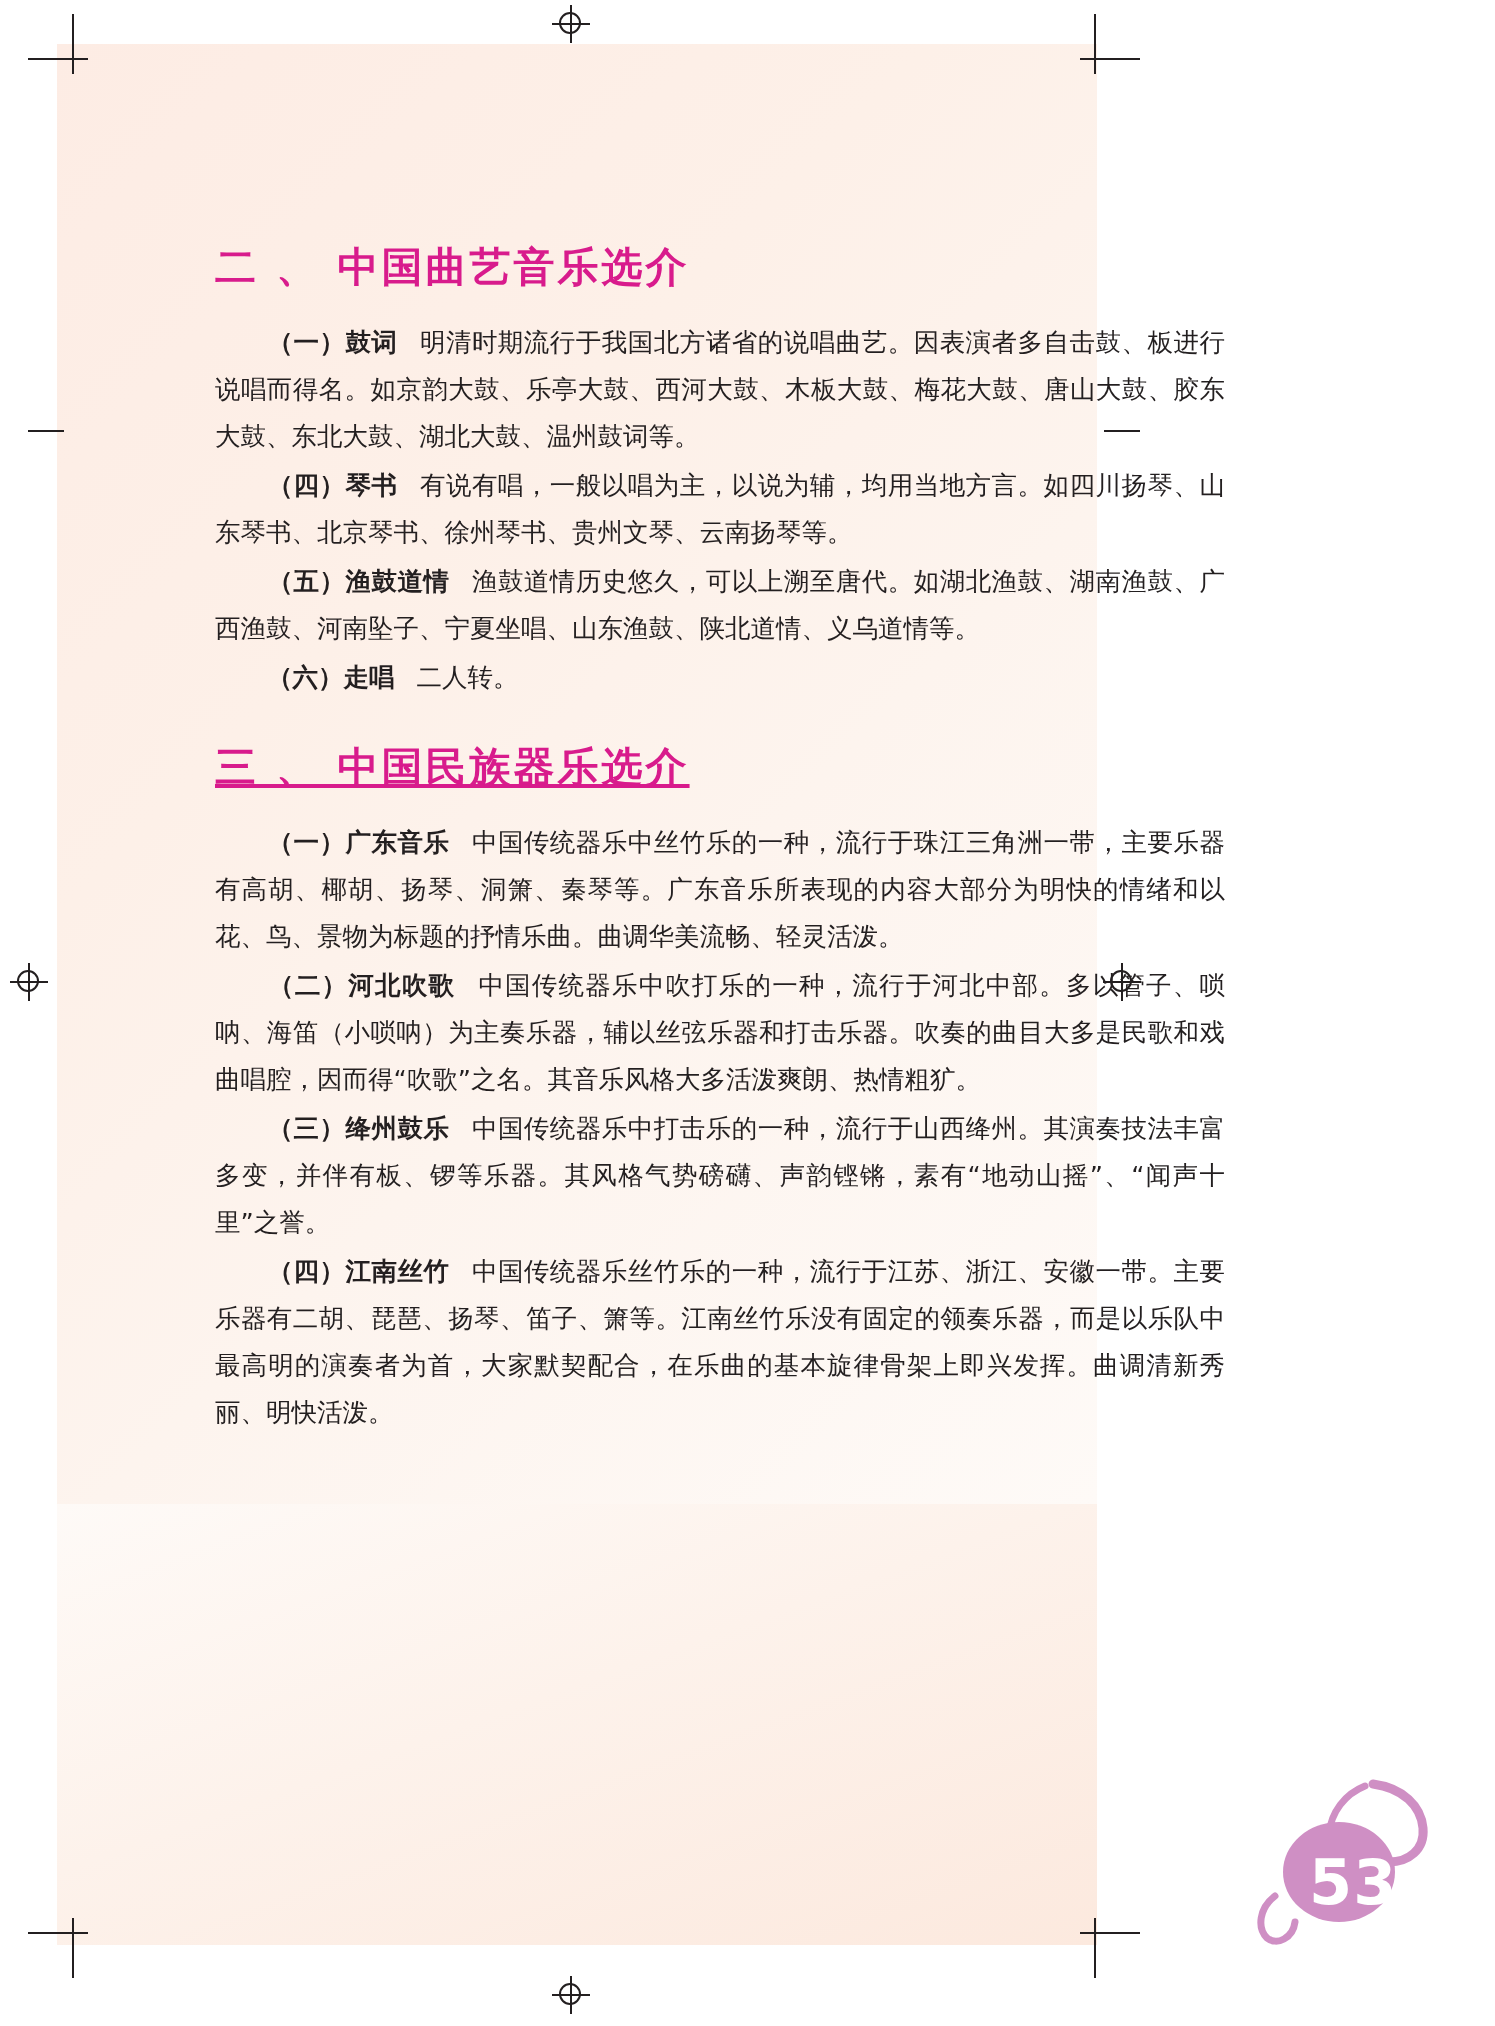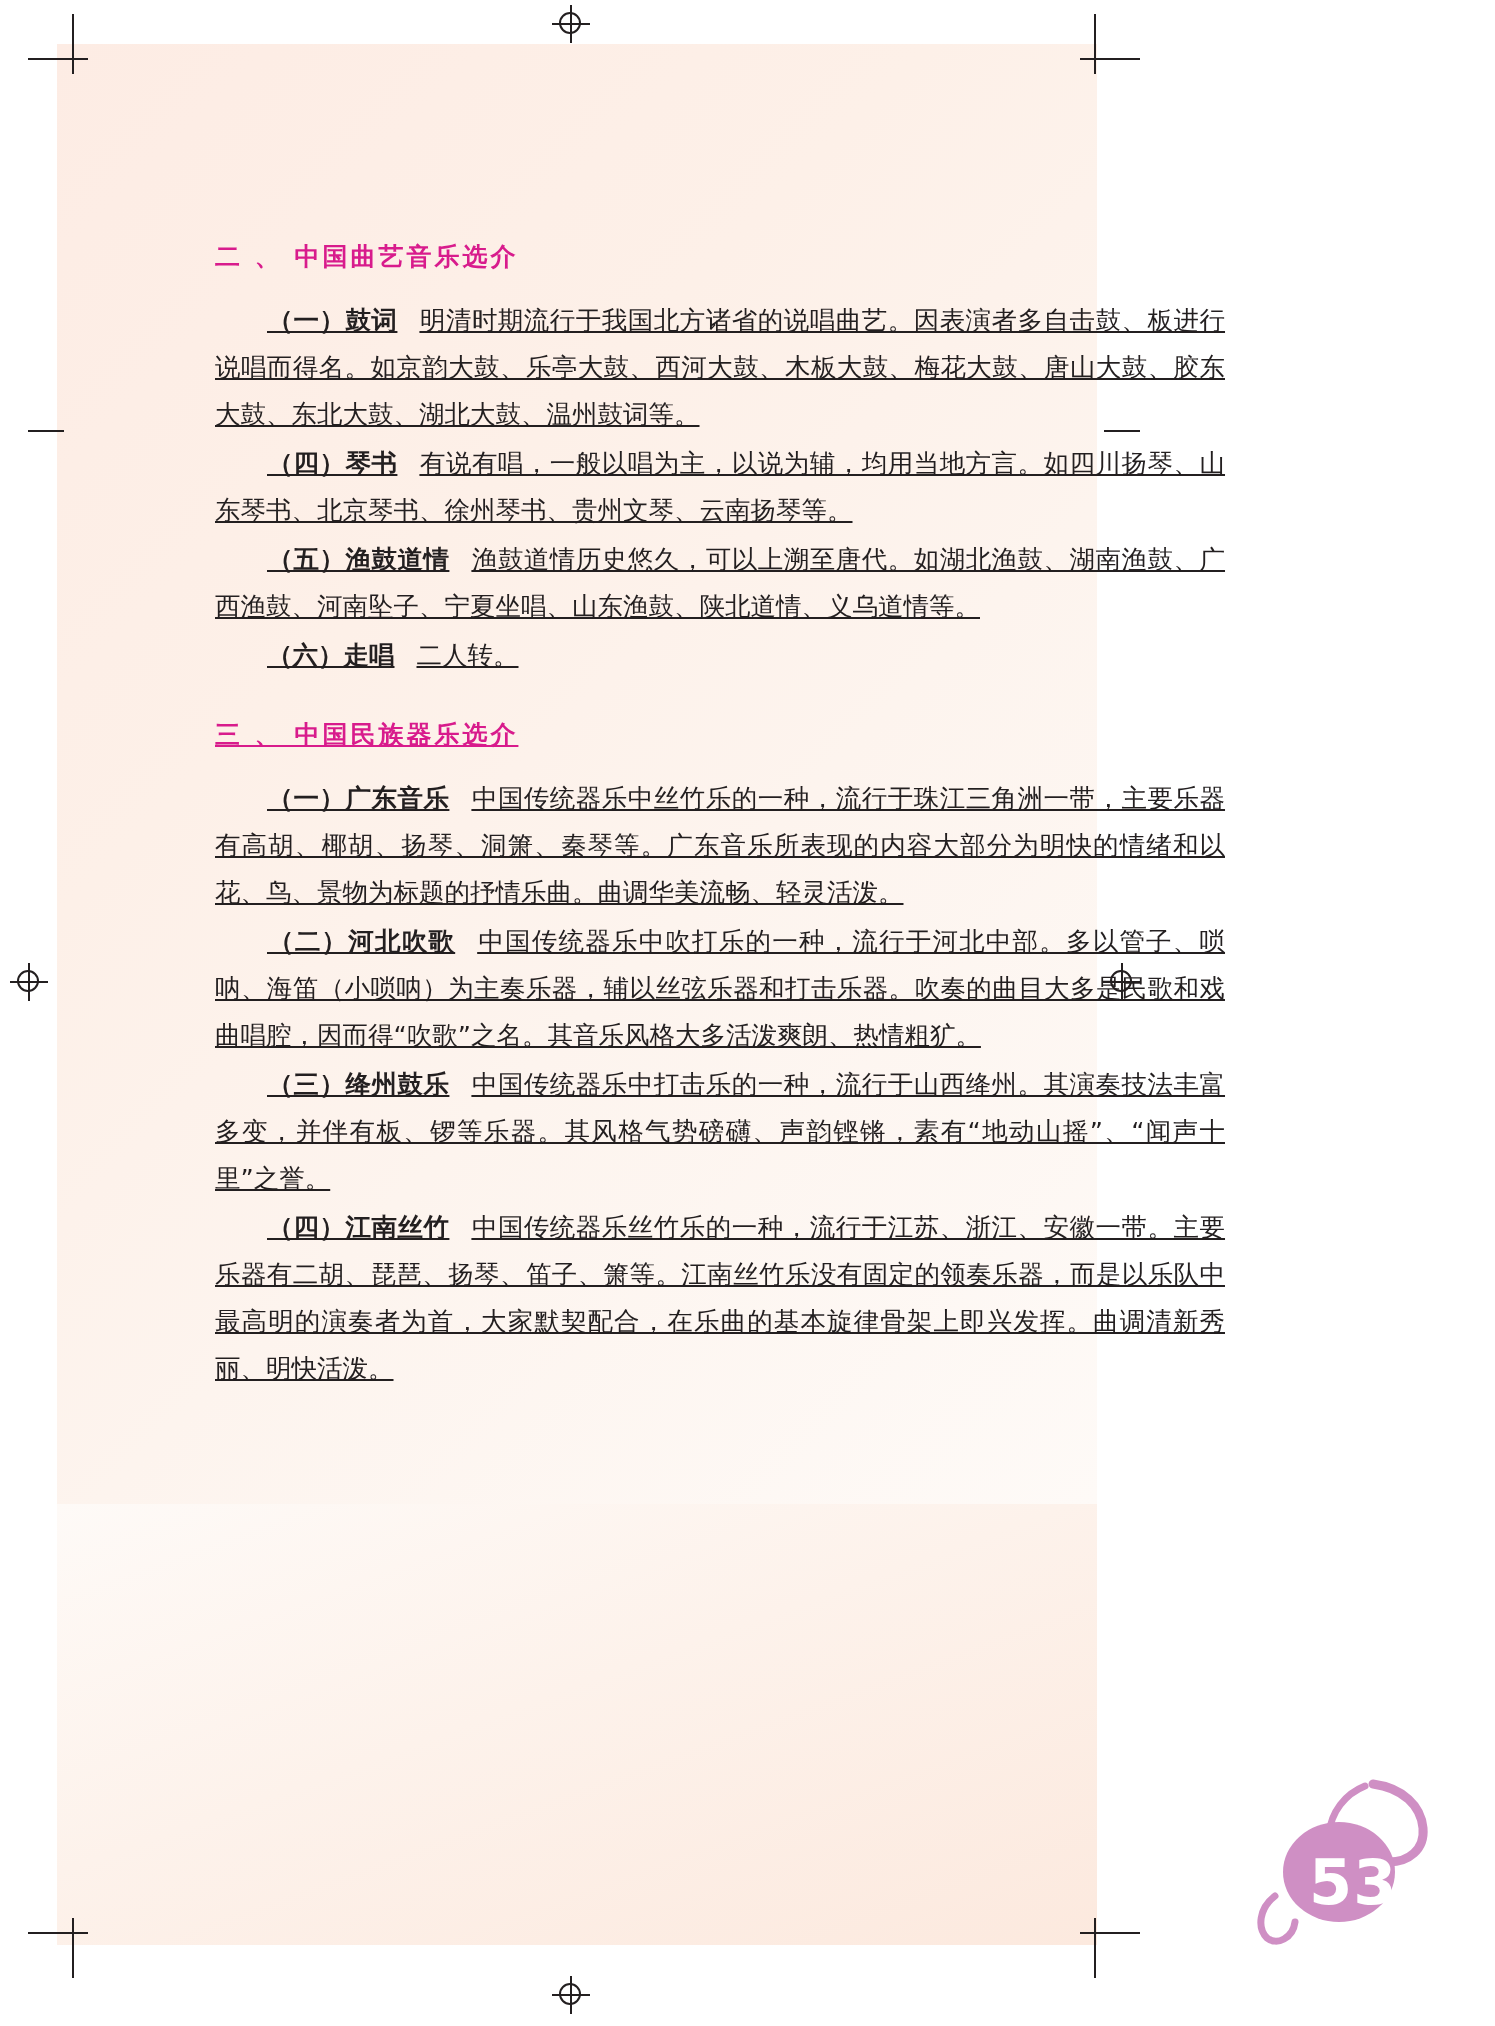--- a/index.html
+++ b/index.html
@@ -75,39 +75,38 @@
 
   
   .content {
     position: absolute;
     left: 215px;
     top: 240px;
     width: 1010px;
   }
   h2.section-title {
     margin: 0 0 24px 0;
-    font-size: 25px;
+    font-size: 41px;
     font-weight: bold;
     color: #d81b8c;
     letter-spacing: 3px;
     font-family: "DejaVu Sans", "Liberation Sans", sans-serif;
   }
   h2.section-title.second {
     margin-top: 39px;
     text-decoration: underline;
   }
   p.para {
     margin: 0 0 2px 0;
     font-size: 25.5px;
     line-height: 47px;
     color: #231f20;
     text-align: justify;
     text-justify: inter-ideograph;
     font-family: "DejaVu Sans", "Liberation Sans", sans-serif;
-    text-decoration: underline;
   }
   p.para .indent {
     display: inline-block;
     width: 52px;
   }
   p.para b {
     font-weight: bold;
   }
   .gap {
     display: inline-block;

